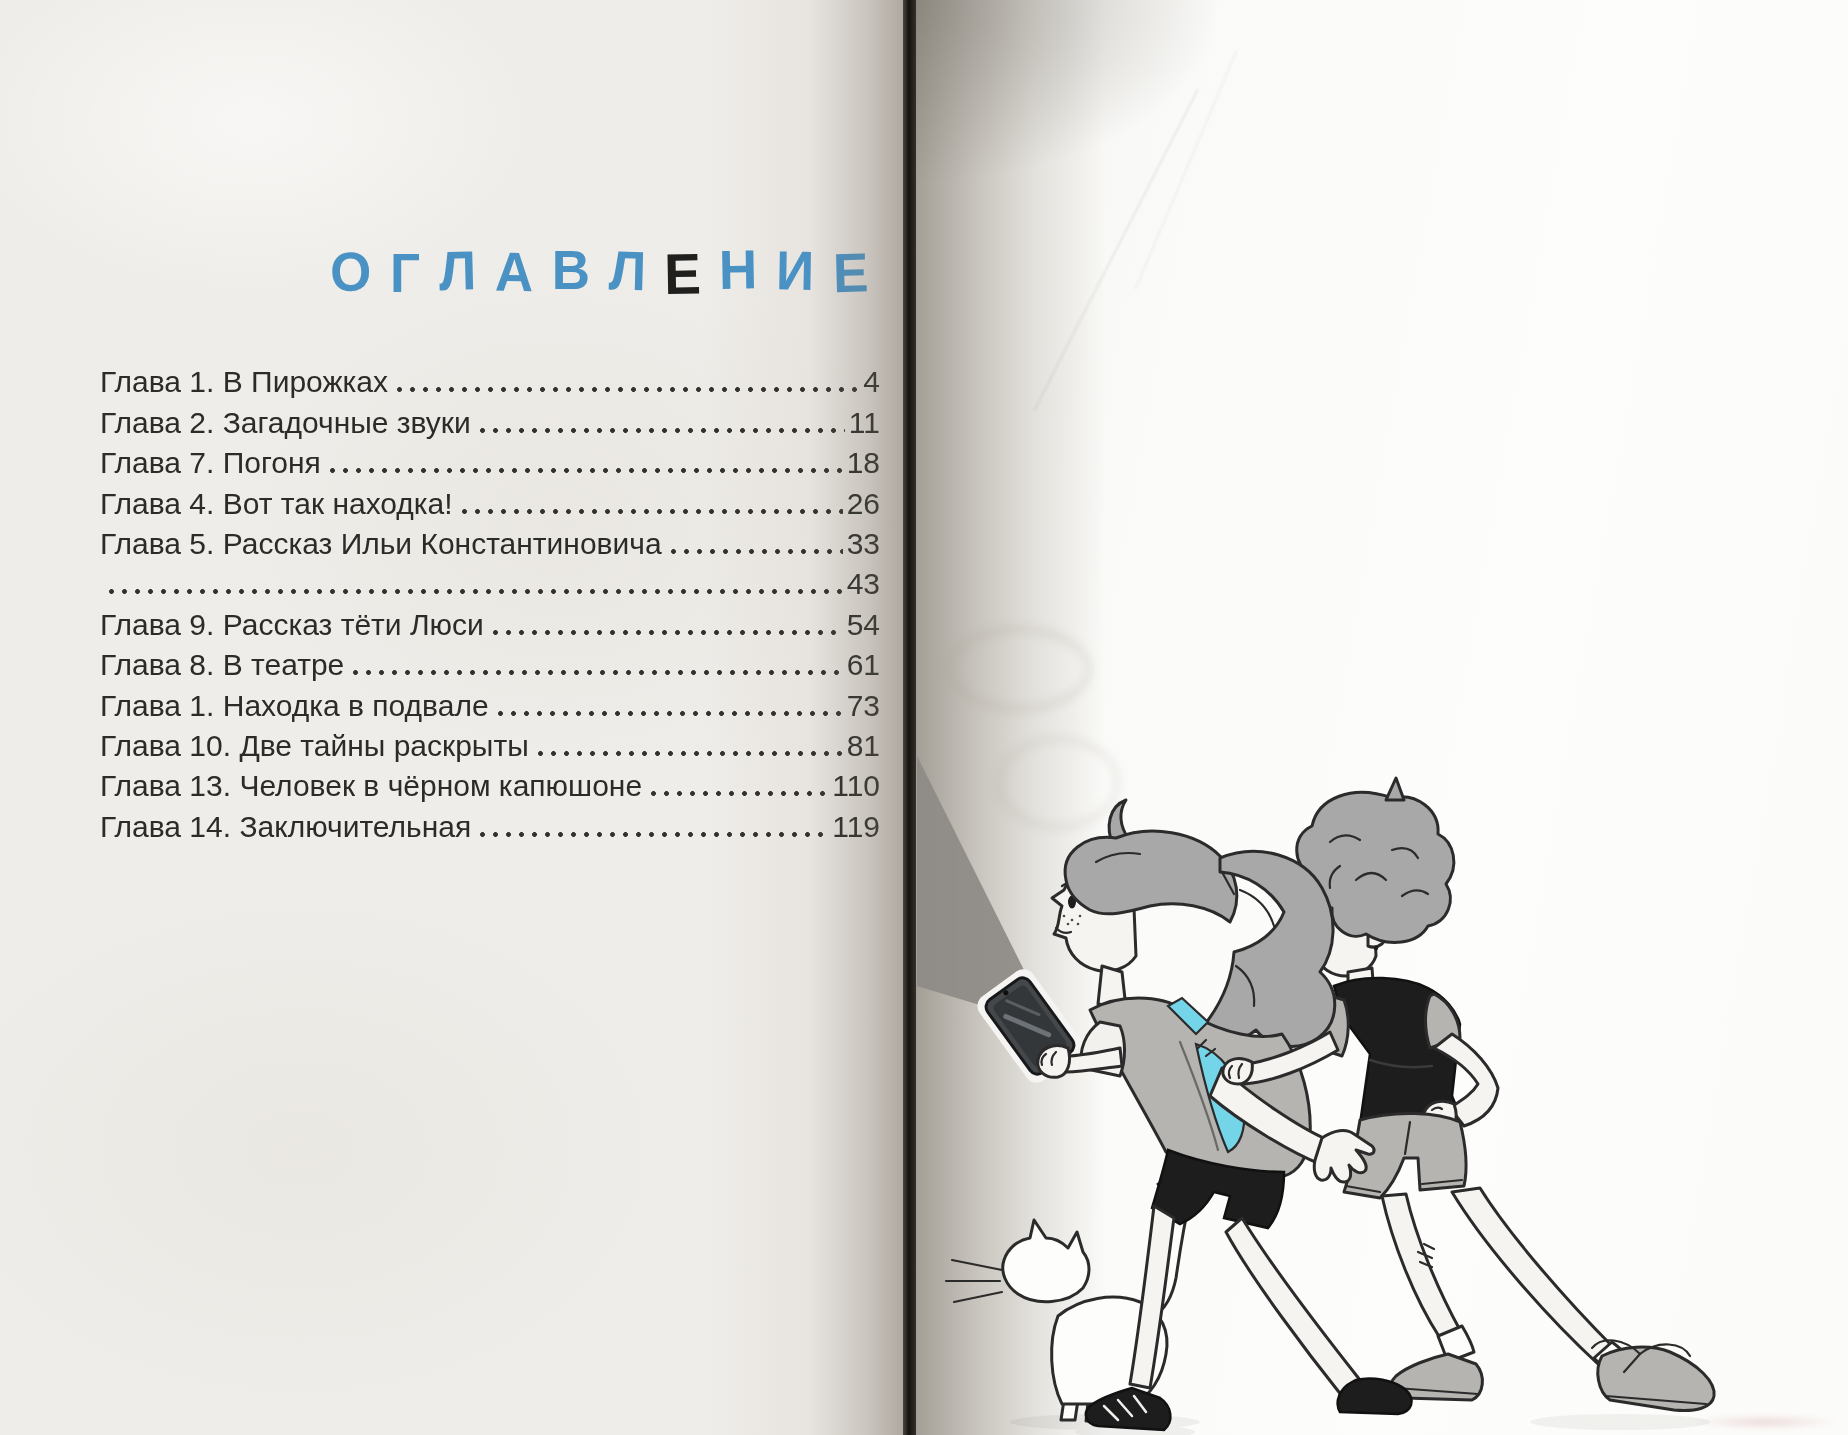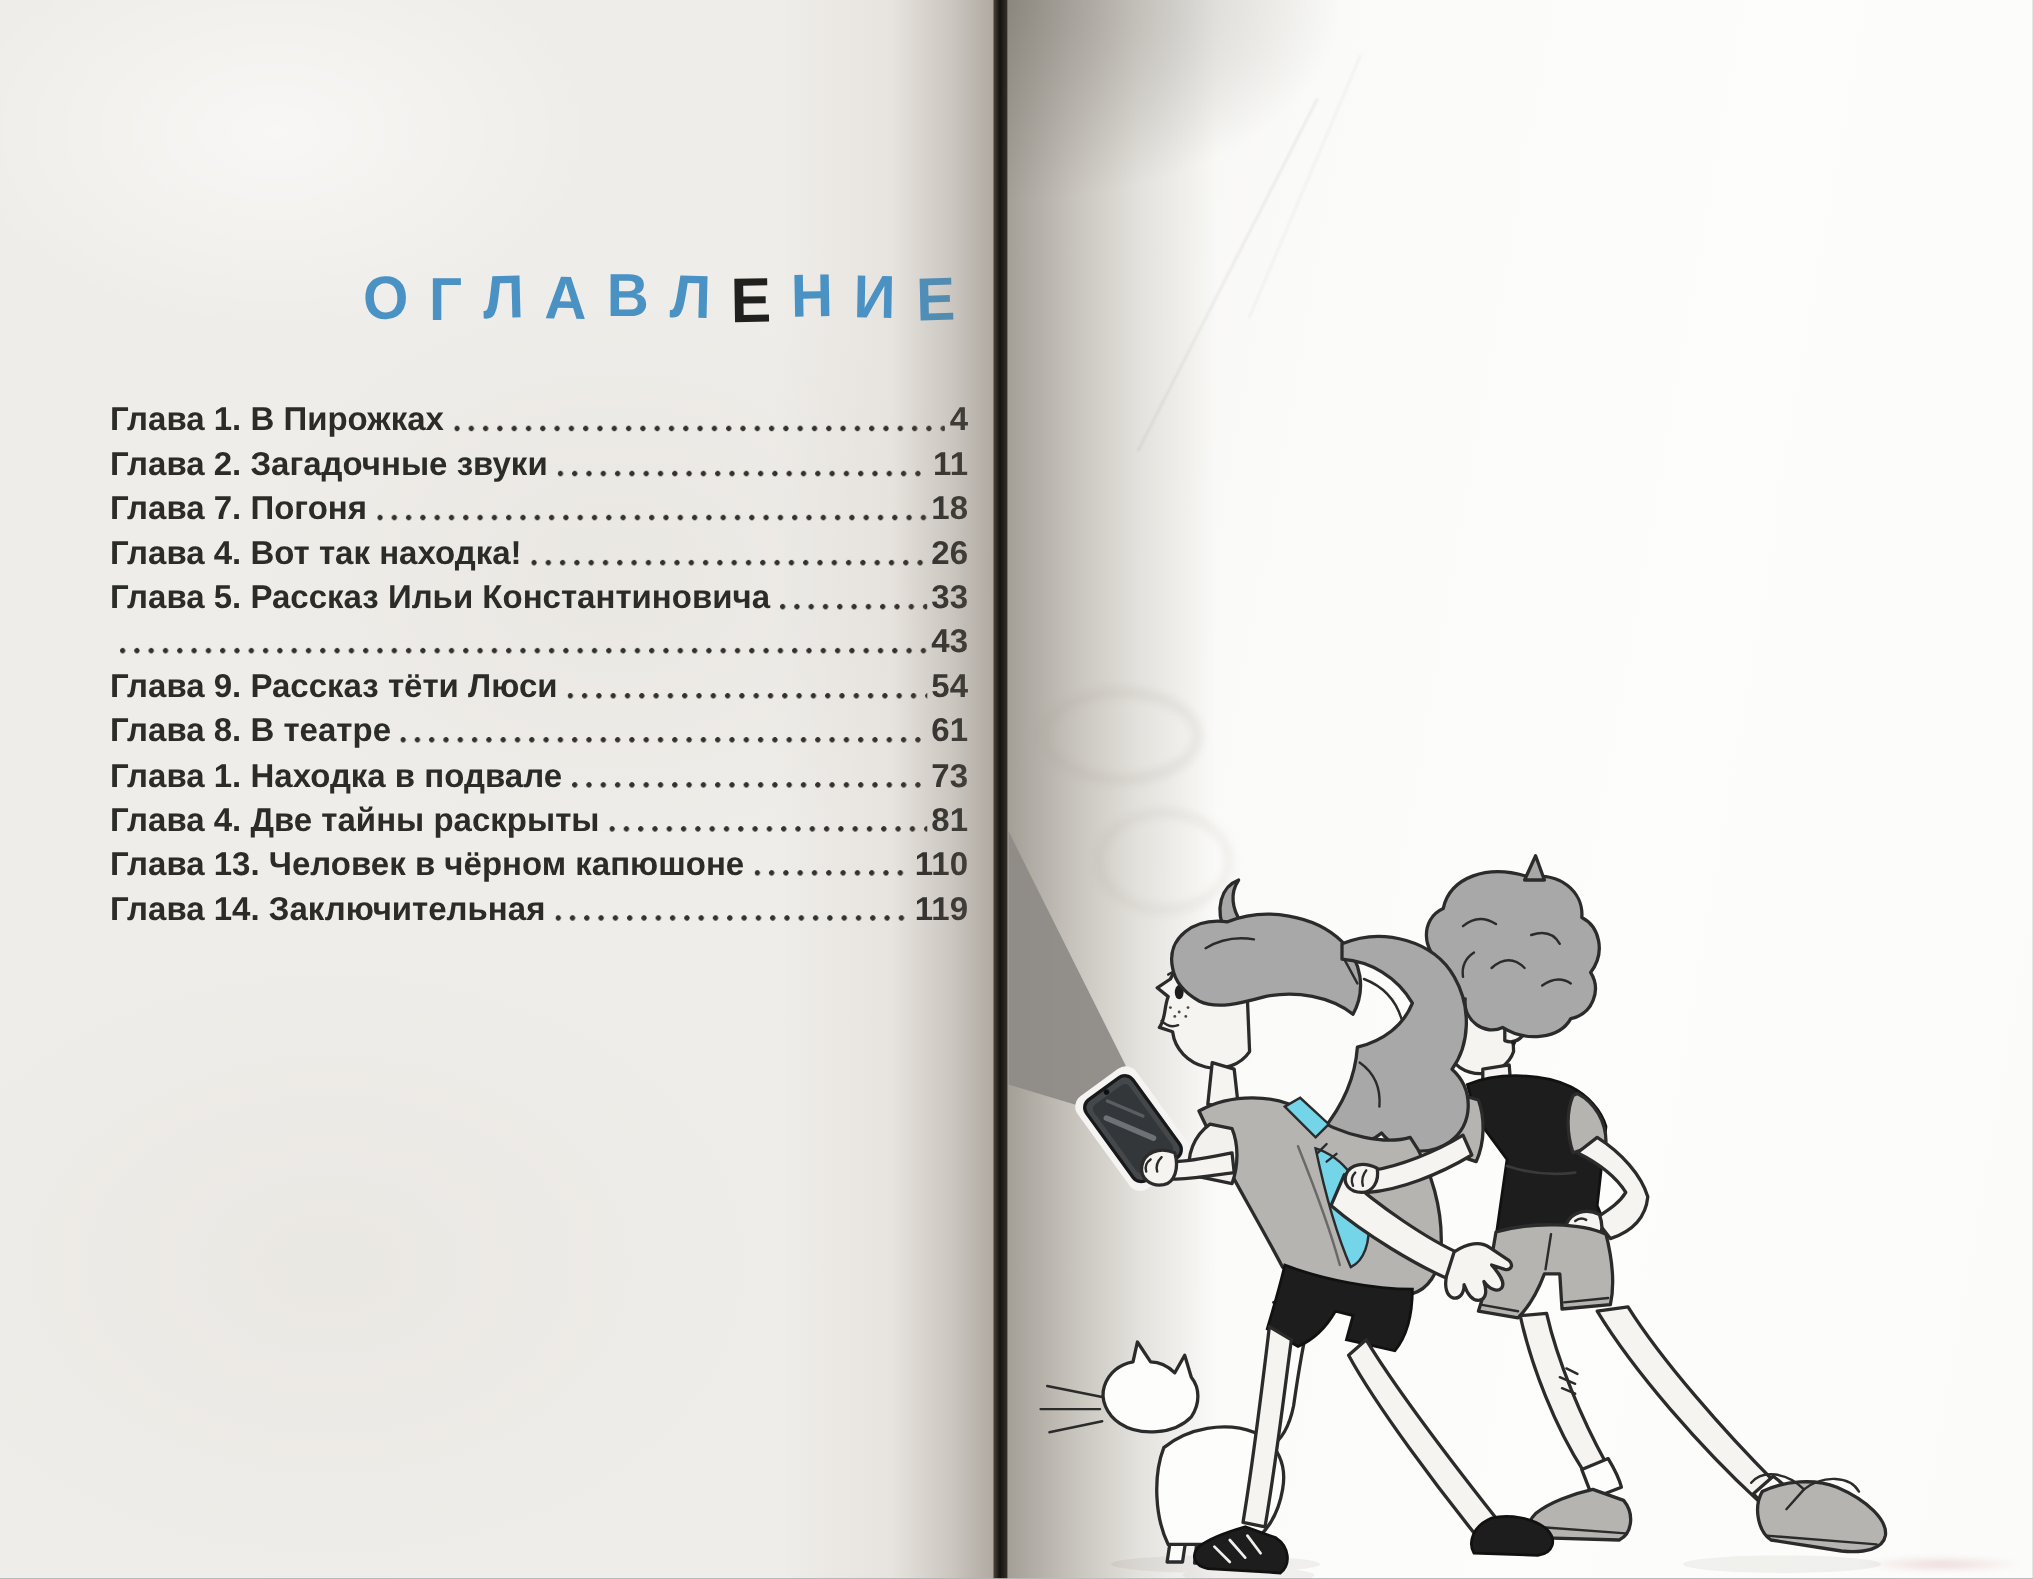--- a/index.html
+++ b/index.html
@@ -44,21 +44,20 @@
   .toc-title span:nth-child(8){transform:translateY(-1px) rotate(-1deg);}
   .toc-title span:nth-child(9){transform:rotate(1deg);}
   .toc-title span:nth-child(10){transform:translateY(2px) rotate(-1.5deg);}
   .toc{
     position:absolute;left:100px;top:362px;width:780px;
   }
   .toc-row{
     display:flex;align-items:flex-end;height:40.4px;
     font-size:30px;line-height:40px;color:var(--ink);
     white-space:nowrap;
-    font-weight:bold;
   }
   .toc-row .label{flex:0 0 auto;}
   .toc-row .dots{
     flex:1 1 auto;height:5px;margin:0 4px 10px 9px;min-width:12px;
     background-image:radial-gradient(circle at 2.5px 2.5px, #34322e 2.1px, rgba(0,0,0,0) 2.7px);
     background-size:13px 5px;background-repeat:repeat-x;background-position:0 0;
   }
   .toc-row .pagenum{flex:0 0 auto;}
   
   .gutter-shadow-left{
@@ -165,21 +164,21 @@
         <span class="label">Глава 8. В театре</span>
         <span class="dots"></span>
         <span class="pagenum">61</span>
       </div>
       <div class="toc-row">
         <span class="label">Глава 1. Находка в подвале</span>
         <span class="dots"></span>
         <span class="pagenum">73</span>
       </div>
       <div class="toc-row">
-        <span class="label">Глава 4. Две тайны раскрыты</span>
+        <span class="label">Глава 10. Две тайны раскрыты</span>
         <span class="dots"></span>
         <span class="pagenum">81</span>
       </div>
       <div class="toc-row">
         <span class="label">Глава 13. Человек в чёрном капюшоне</span>
         <span class="dots"></span>
         <span class="pagenum">110</span>
       </div>
       <div class="toc-row">
         <span class="label">Глава 14. Заключительная</span>

